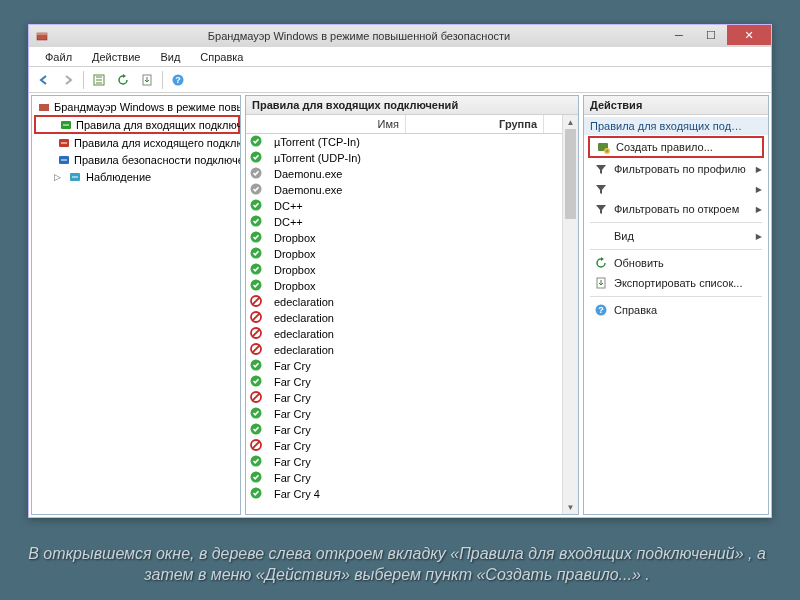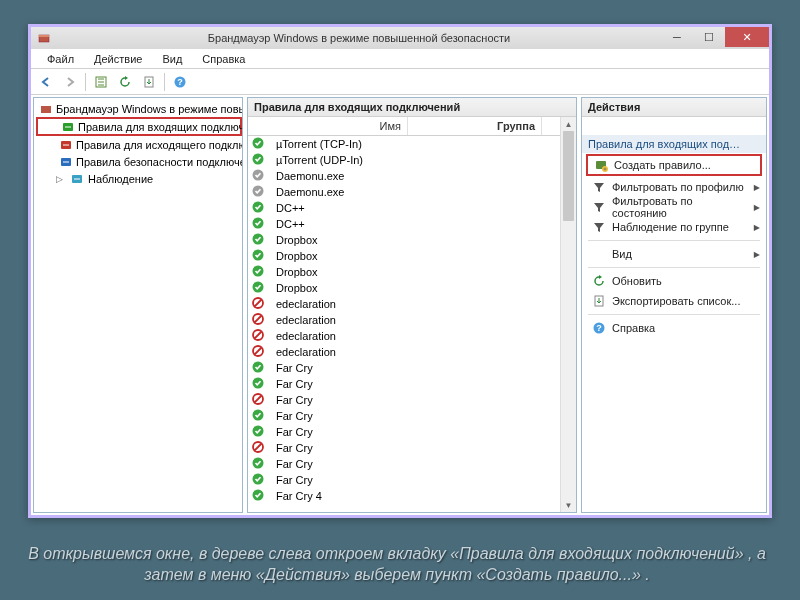--- a/index.html
+++ b/index.html
@@ -12,21 +12,21 @@
     height: 600px;
     overflow: hidden;
   }
   .window {
     position: absolute;
     left: 28px;
     top: 24px;
     width: 744px;
     height: 494px;
     background: #fff;
-    border: 3px solid #c4b5fd;
+    border: 1px solid #c4b5fd;
     box-shadow: 0 2px 8px rgba(0,0,0,0.3);
   }
   .titlebar {
     height: 22px;
     background: linear-gradient(#e8e8e8, #d8d8d8);
     display: flex;
     align-items: center;
     padding-left: 6px;
     position: relative;
   }
@@ -170,21 +170,20 @@
     overflow: auto;
     flex: 1;
   }
   .actions-title {
     background: #e8eef5;
     color: #1a4d80;
     padding: 3px 6px;
     white-space: nowrap;
     overflow: hidden;
     text-overflow: ellipsis;
-    margin-top: 16px;
   }
   .action-row {
     display: flex;
     align-items: center;
     height: 20px;
     padding: 0 6px 0 10px;
     gap: 6px;
     color: #222;
   }
   .action-row.highlight {
@@ -583,30 +582,29 @@
               </span>
               <span>Фильтровать по профилю</span>
               <span class="submenu">▶</span>
             </div>
             <div class="action-row">
               <span>
                 <svg width="14" height="14" viewBox="0 0 14 14">
                   <path d="M2 3 h10 L8 8 v4 l-2 -1 v-3 Z" fill="#555"></path>
                 </svg>
               </span>
-              <span>Фильтровать по состоянию</span>
               <span class="submenu">▶</span>
             </div>
             <div class="action-row">
               <span>
                 <svg width="14" height="14" viewBox="0 0 14 14">
                   <path d="M2 3 h10 L8 8 v4 l-2 -1 v-3 Z" fill="#555"></path>
                 </svg>
               </span>
-              <span>Наблюдение по группе</span>
+              <span>Фильтровать по откроем</span>
               <span class="submenu">▶</span>
             </div>
             <div class="action-sep"></div>
             <div class="action-row">
               <span><span style="width:14px;height:14px;display:inline-block"></span></span>
               <span>Вид</span>
               <span class="submenu">▶</span>
             </div>
             <div class="action-sep"></div>
             <div class="action-row">

